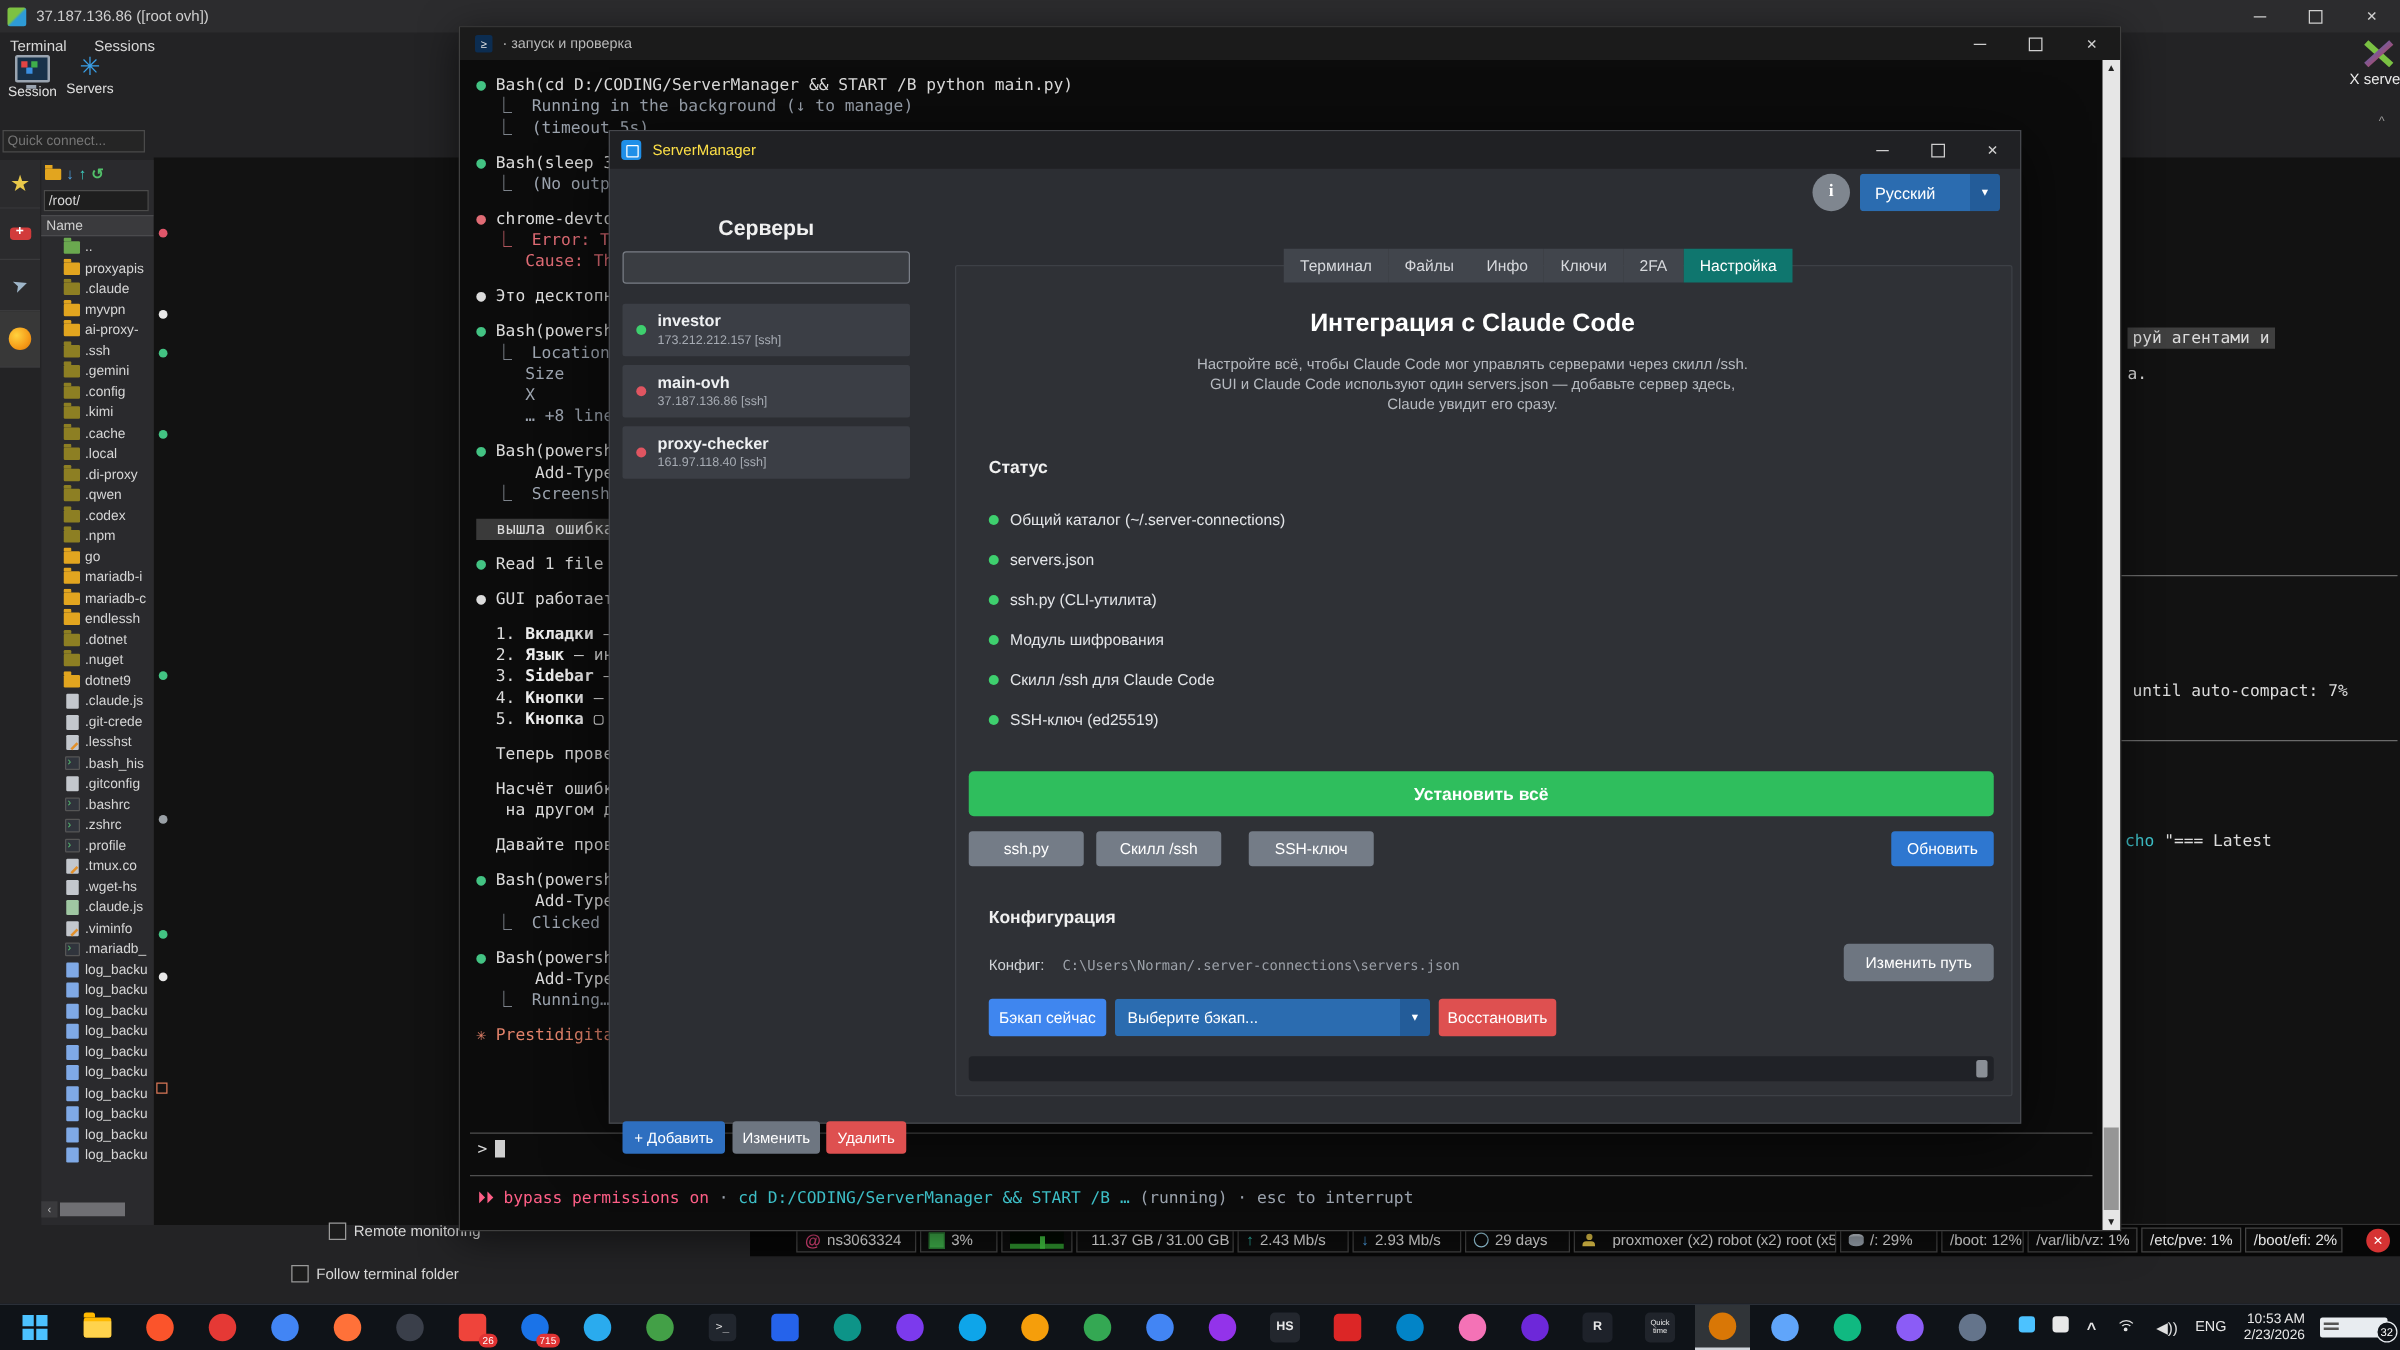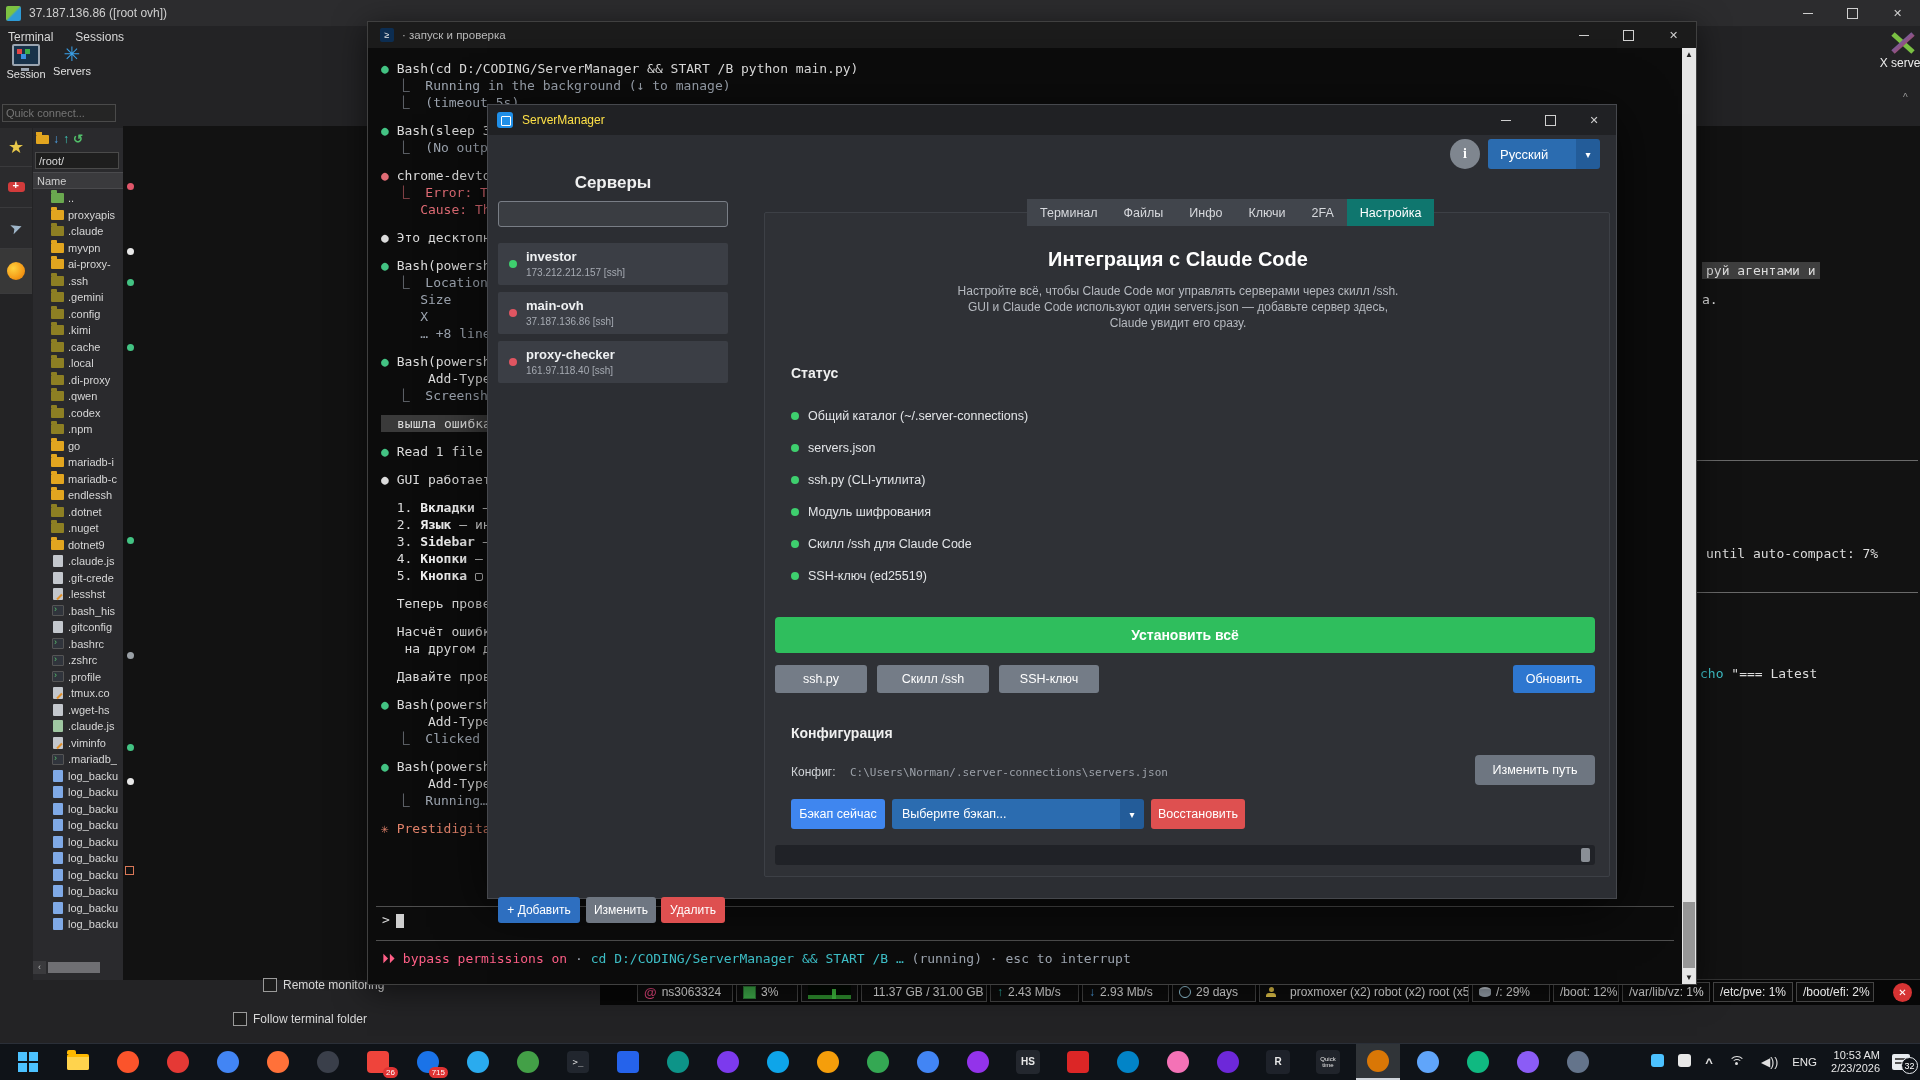--- a/index.html
+++ b/index.html
@@ -165,21 +165,21 @@
   .trayicon{width:13px;height:13px;border-radius:3px;margin-right:14px;}
   #tray-chev{color:#e0e0e0;font-size:13px;font-weight:bold;margin-right:16px;}
   .i-wifi{position:relative;width:16px;height:13px;margin-right:16px;}
   .i-wifi i{position:absolute;border:1.5px solid #e0e0e0;border-color:#e0e0e0 transparent transparent transparent;border-radius:50%;}
   .i-wifi .a1{left:0;top:0;width:14px;height:14px;}
   .i-wifi .a2{left:3px;top:3px;width:8px;height:8px;}
   .i-wifi .a3{left:6px;top:6px;width:3px;height:3px;background:#e0e0e0;border:none;border-radius:50%;}
   .i-vol{color:#e0e0e0;font-size:12px;margin-right:14px;}
   #tray-lang{color:#e8e8e8;font-size:11.5px;margin-right:14px;}
   #tray-clock{color:#e8e8e8;font-size:11px;text-align:right;line-height:13px;margin-right:12px;}
-  #tray-notif{position:relative;width:18px;height:16px;background:#e8ecf0;border-radius:2px;margin-right:10px;}
+  #tray-notif{position:relative;width:18px;height:16px;background:#e8ecf0;border-radius:2px;margin-right:10px;padding-left:36px;}
   #tray-notif::before{content:"";position:absolute;left:3px;top:4px;width:12px;height:1.5px;background:#555;box-shadow:0 4px 0 #555;}
   #tray-badge{position:absolute;right:-8px;bottom:-4px;width:15px;height:15px;border:1px solid #e8ecf0;border-radius:50%;color:#fff;font-size:9px;display:flex;align-items:center;justify-content:center;background:#0f1318;}
 </style>
 </head>
 <body>
 
 <div id="screen">
 
   <div id="moba">
     <div id="moba-titlebar">
@@ -694,21 +694,21 @@
         <div class="stitem">
           <span class="stdot"></span>
           <span>SSH-ключ (ed25519)</span>
         </div>
       </div>
 
     <div id="sm-install-all">Установить всё</div>
     <div id="install-btn-row">
       <div id="sm-refresh">Обновить</div>
     <div class="graybtn" style="left: 0px; width: 92px;">ssh.py</div>
-        <div class="graybtn" style="left: 102px; width: 112px;">Скилл /ssh</div>
+        <div class="graybtn" style="left: 102px; width: 100px;">Скилл /ssh</div>
         <div class="graybtn" style="left: 224px; width: 100px;">SSH-ключ</div>
       </div>
 
     <div id="sm-config-heading">Конфигурация</div>
     <div id="sm-config-label">Конфиг:</div>
     <div id="sm-config-path">C:\Users\Norman/.server-connections\servers.json</div>
     <div id="sm-change-path">Изменить путь</div>
 
     <div id="sm-backup-now">Бэкап сейчас</div>
     <div id="sm-backup-select">

